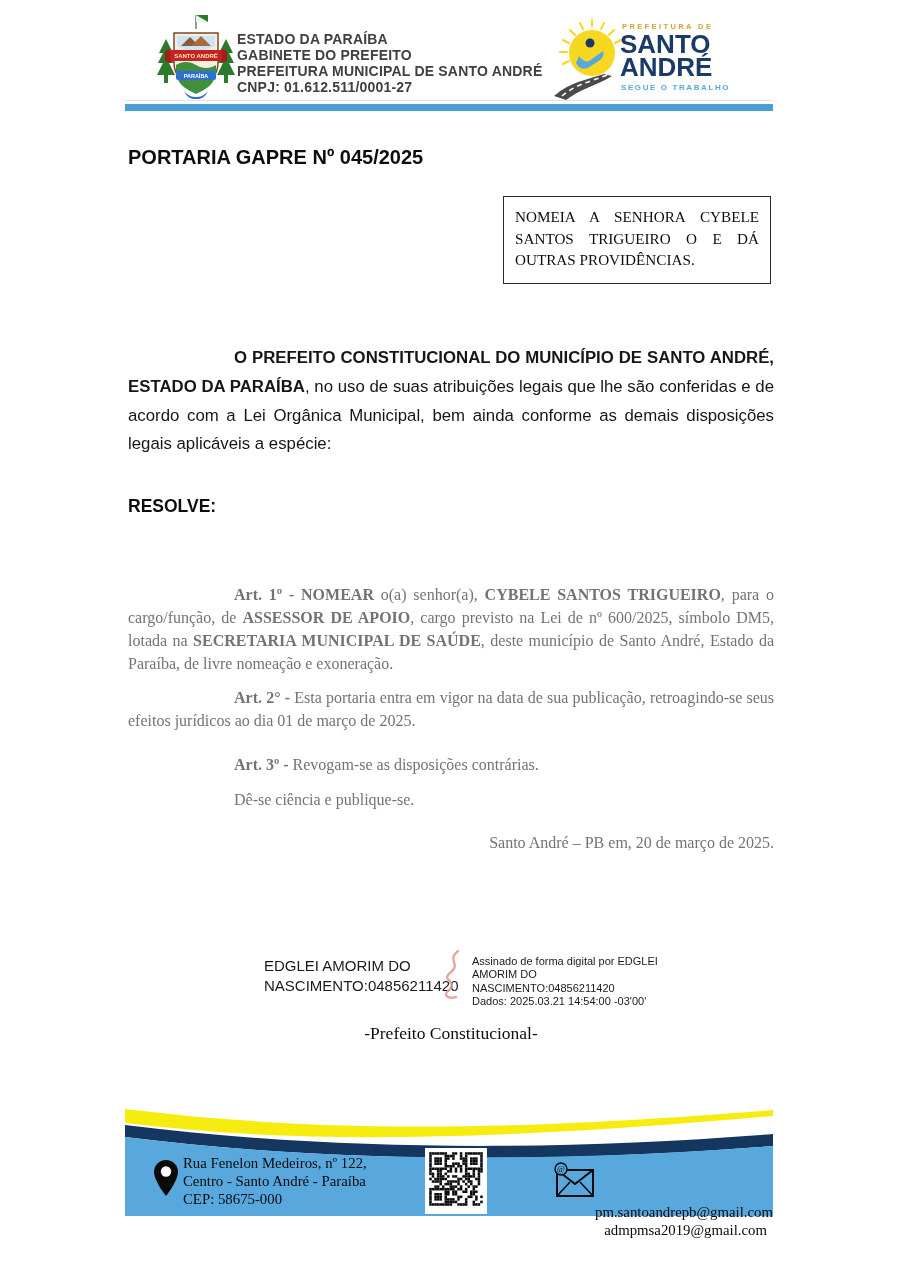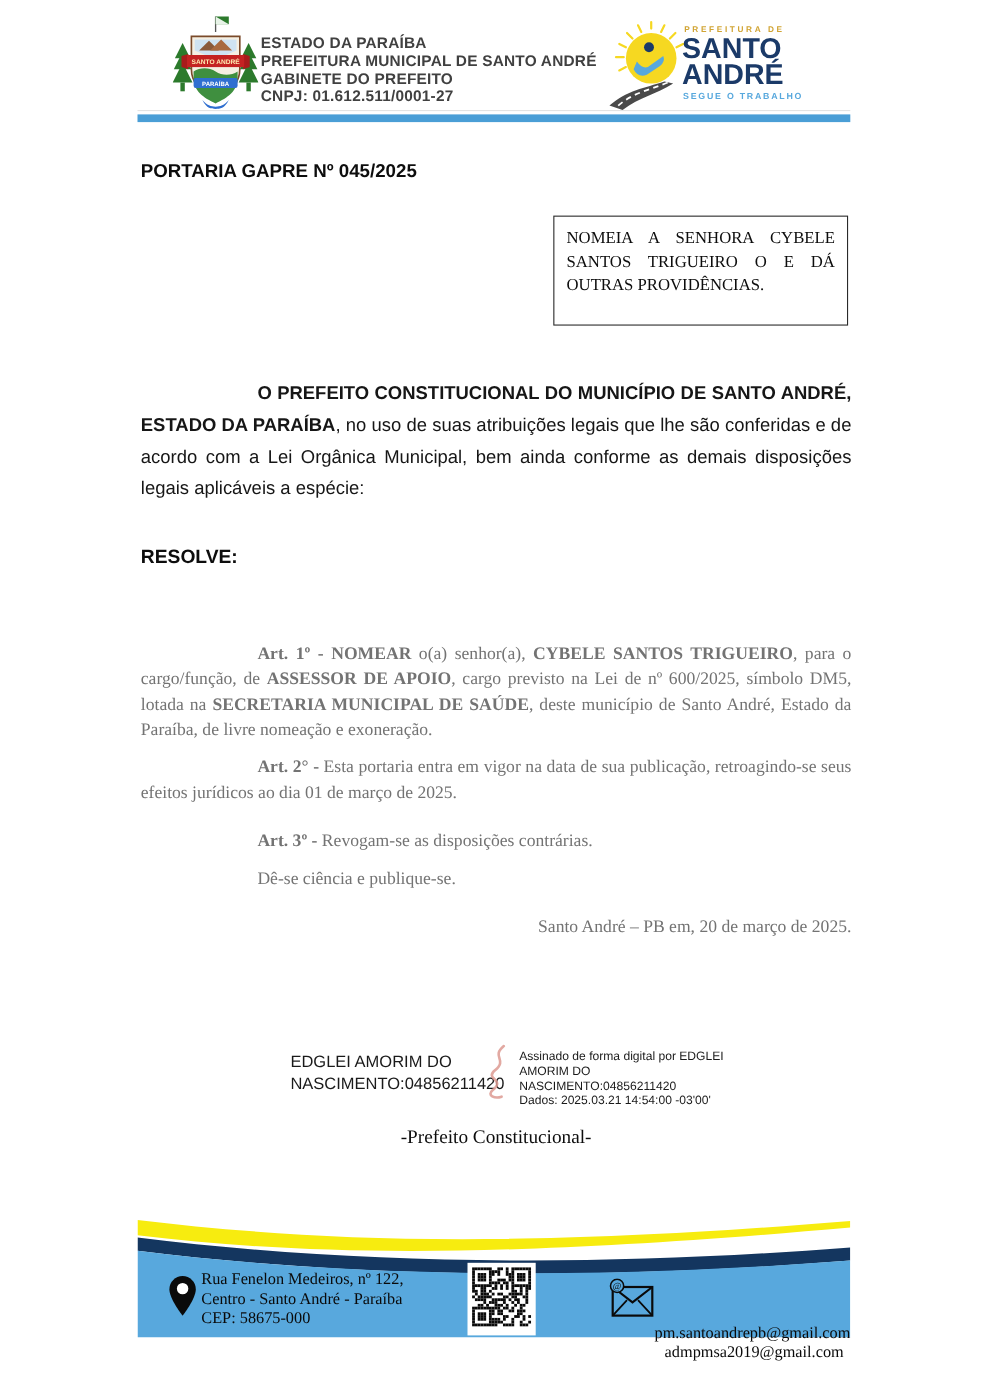--- a/index.html
+++ b/index.html
@@ -14,25 +14,25 @@
     position:absolute; left:237px; top:31px; width:320px;
     font-family:"Liberation Sans", sans-serif; font-weight:bold;
     font-size:14px; line-height:16px; color:#404040; letter-spacing:.2px;
   }
   #sa-logo { position:absolute; left:552px; top:12px; width:182px; height:90px; }
   .hairline { position:absolute; left:125px; top:100px; width:648px; height:1px; background:#e3e3e3; }
   .blue-bar { position:absolute; left:125px; top:104px; width:648px; height:7px; }
   
   #doc-title {
     position:absolute; left:128px; top:146px;
-    font-family:"Liberation Sans", sans-serif; font-weight:bold; font-size:17px; color:#0d0d0d;
+    font-family:"Liberation Sans", sans-serif; font-weight:bold; font-size:20px; color:#0d0d0d;
   }
   #summary-box {
     position:absolute; left:503px; top:196px; width:268px;
-    border:1.5px solid #2a2a2a; padding:9px 11px 24px 11px;
+    border:1.5px solid #2a2a2a; padding:9px 11px 12px 11px;
     font-size:15.2px; line-height:21.5px; text-align:justify; color:#0d0d0d;
   }
   #preamble {
     position:absolute; left:128px; top:344px; width:646px;
     font-family:"Liberation Sans", sans-serif; font-size:16.8px; line-height:28.8px;
     text-align:justify; text-indent:106px; color:#161616;
   }
   #resolve {
     position:absolute; left:128px; top:496px;
     font-family:"Liberation Sans", sans-serif; font-weight:bold; font-size:17.5px; color:#0d0d0d;
@@ -113,22 +113,22 @@
     <text x="39" y="45" text-anchor="middle" font-family="Liberation Sans, sans-serif" font-weight="bold" font-size="6" fill="#ffe9b0">SANTO ANDRÉ</text>
 
     <rect x="19" y="58" width="40" height="9" rx="2" fill="#2f6fd0"></rect>
     <text x="39" y="65" text-anchor="middle" font-family="Liberation Sans, sans-serif" font-weight="bold" font-size="5.5" fill="#ffffff">PARAÍBA</text>
 
     <path d="M27,78 c4,5 8,6 12,6 c4,0 8,-1 12,-6 c-4,8 -8,8 -12,8 c-4,0 -8,0 -12,-8 Z" fill="#2f6fd0"></path>
   </svg>
 
   <div id="org-block">
     <div>ESTADO DA PARAÍBA</div>
+    <div>GABINETE DO PREFEITO</div>
     <div>PREFEITURA MUNICIPAL DE SANTO ANDRÉ</div>
-    <div>GABINETE DO PREFEITO</div>
     <div>CNPJ: 01.612.511/0001-27</div>
   </div>
 
   <svg id="sa-logo" viewBox="0 0 182 90">
 
     <g stroke="#f6d821" stroke-width="2" stroke-linecap="round">
       <line x1="40" y1="8" x2="40" y2="14"></line>
         <line x1="28" y1="11" x2="31" y2="17"></line>
       <line x1="18" y1="18" x2="23" y2="23"></line>
         <line x1="11" y1="28" x2="17" y2="31"></line>

